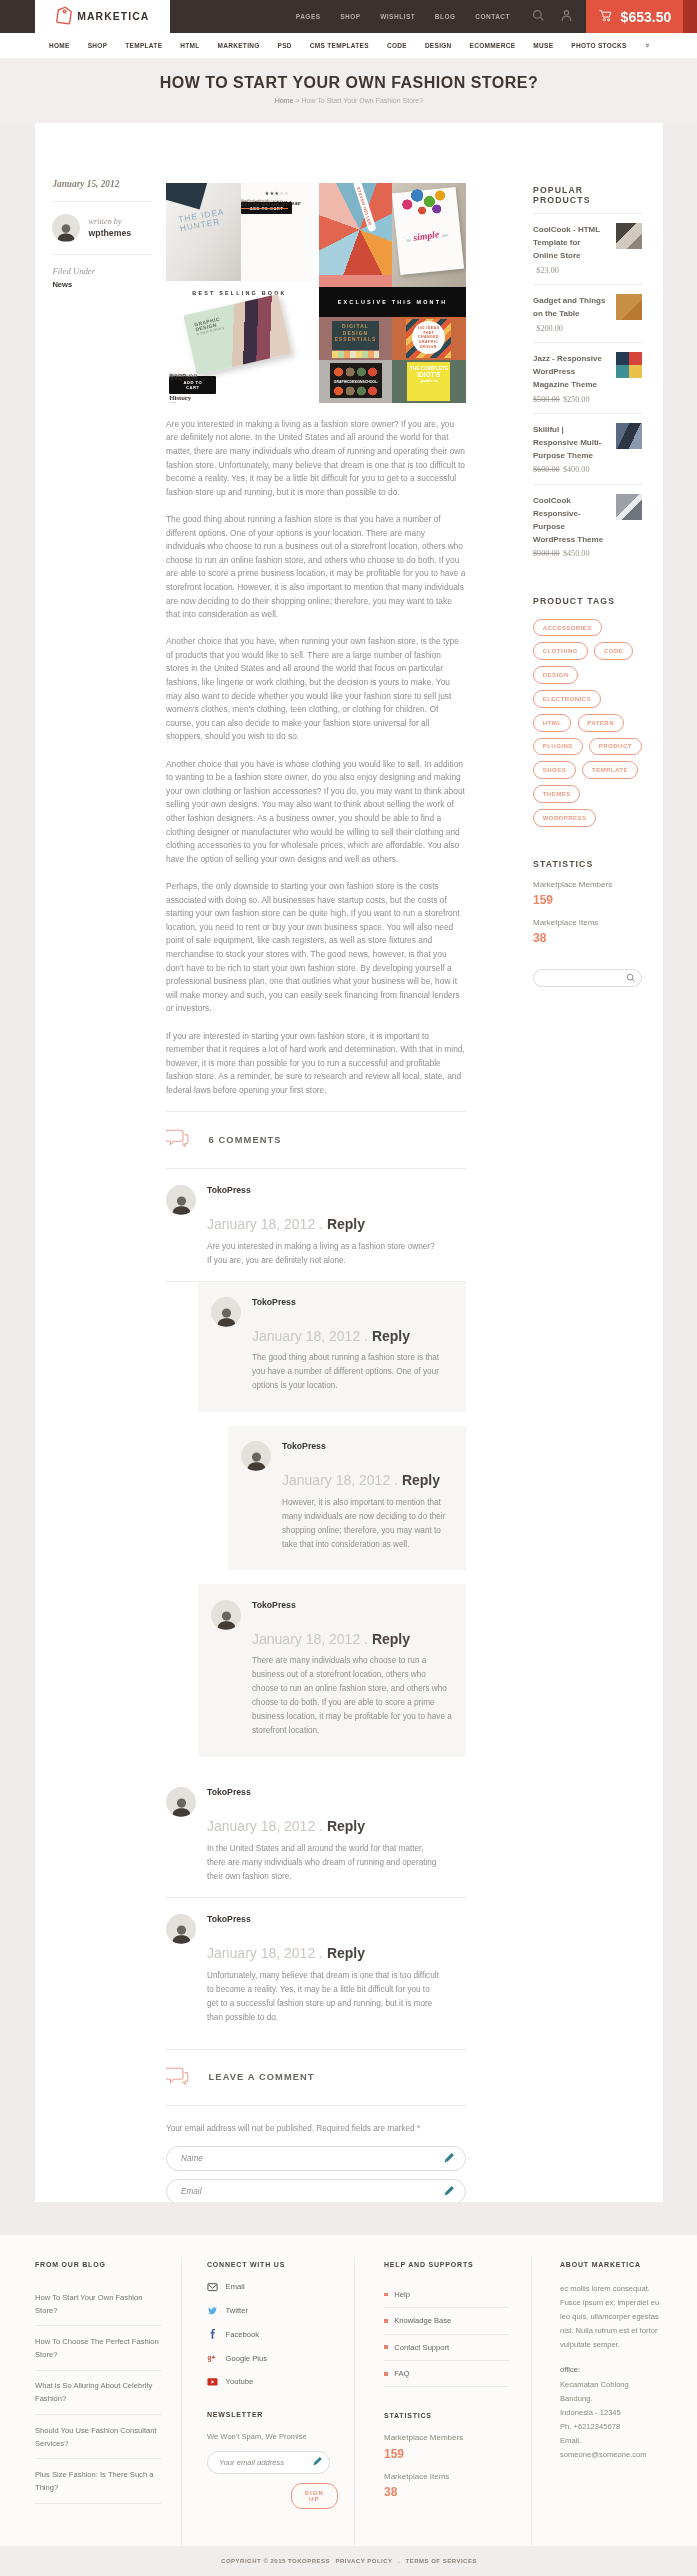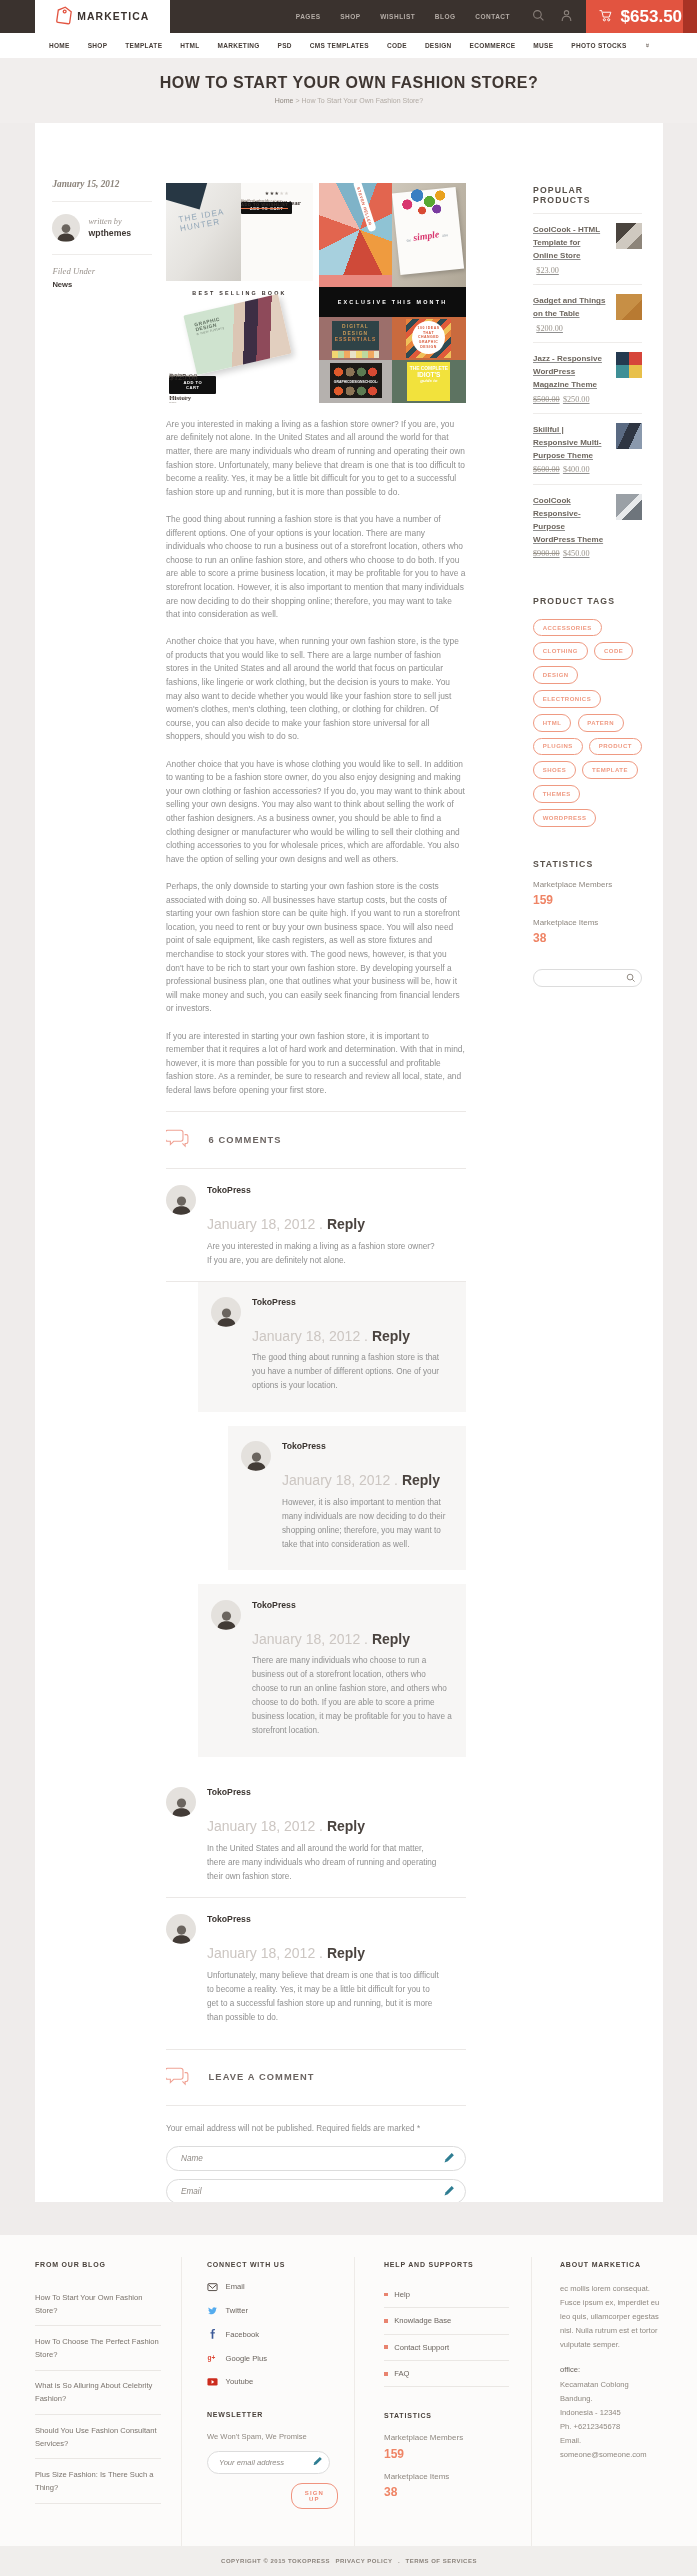--- a/index.html
+++ b/index.html
@@ -14,21 +14,21 @@
   .topbar { position:relative; height:33px; background:#3a322e; }
   .logo-box { position:absolute; left:35px; top:0; width:135px; height:33px; background:#fff;
     display:flex; align-items:center; justify-content:center; gap:5.4px; cursor:pointer; }
   .logo-text { font-size:10.4px; letter-spacing:1.1px; color:#3a322e; font-weight:600; }
   .top-nav { position:absolute; right:188px; top:0; height:33px; display:flex; align-items:center; gap:19.6px; }
   .top-nav span { font-size:6.5px; font-weight:bold; letter-spacing:0.5px; color:#b4aca6; cursor:pointer; }
   .top-icons { position:absolute; right:125px; top:0; height:33px; display:flex; align-items:center; gap:15.3px; }
   .cart { position:absolute; right:0; top:0; width:112px; height:33px; background:#e25440;
     display:flex; align-items:center; gap:7.6px; padding-left:13px; cursor:pointer; }
   .cart-edge { position:absolute; right:0; top:0; width:15.3px; height:33px; background:#a93325; }
-  .cart-total { color:#fff; font-size:17px; font-weight:bold; }
+  .cart-total { color:#fff; font-size:14px; font-weight:bold; }
   
   .nav2 { height:24.5px; background:#fff; display:flex; align-items:center; padding:0 54px 0 49px; gap:18px; }
   .nav2 span { font-size:6.5px; font-weight:bold; letter-spacing:0.3px; color:#453c37; cursor:pointer; white-space:nowrap; }
   .nav2 .more { margin-left:auto; color:#8a817b; transform:rotate(90deg); font-size:7.6px; }
   
   .hero { height:65px; background:#f1eeed; text-align:center; }
   .hero h1 { margin:0; padding-top:16.3px; font-size:16px; letter-spacing:0.5px; color:#3f3632; font-weight:bold; }
   .breadcrumb { margin-top:5.4px; font-size:7px; color:#b2aba5; }
   .breadcrumb .home { color:#8d857e; cursor:pointer; }
   
@@ -146,21 +146,21 @@
   .form-note { margin:17.4px 0 13px; font-size:8.2px; color:#8f8f8f; }
   .pill-wrap { position:relative; margin-bottom:8.2px; }
   .pill-wrap input { width:100%; height:25px; border:1.1px solid #dcdcdc; border-radius:13.6px;
     padding:0 26px 0 14px; font-size:8.2px; font-style:italic; color:#6f6a66; outline:none; background:#fff; font-family:"Liberation Sans",sans-serif; }
   .pill-wrap textarea { width:100%; height:94px; border:1.1px solid #dcdcdc; border-radius:13px;
     padding:9.8px 14px; font-size:8.2px; font-style:italic; color:#6f6a66; outline:none; resize:none; background:#fff; font-family:"Liberation Sans",sans-serif; }
   .pill-wrap input::placeholder, .pill-wrap textarea::placeholder { color:#8f8a85; font-style:italic; }
   .pen { position:absolute; right:11px; top:6px; cursor:pointer; }
   
   .sb-heading { font-size:8.7px; font-weight:bold; letter-spacing:1.1px; color:#575049; margin-bottom:8.7px; }
-  .sb-product { display:flex; justify-content:space-between; gap:5.4px; padding:9.3px 0; border-top:0.5px solid #eeecea;text-decoration:underline; }
+  .sb-product { display:flex; justify-content:space-between; gap:5.4px; padding:9.3px 0; border-top:0.5px solid #eeecea; }
   .sb-product:last-of-type { border-bottom:0.5px solid #eeecea; }
   .sb-pinfo { width:74px; }
   .sb-ptitle { font-size:8px; font-weight:bold; line-height:13px; color:#6e675f; cursor:pointer; }
   .sb-pprice { margin-top:3.3px; font-family:"Liberation Serif",serif; font-size:8.2px; color:#9b958d; }
   .sb-pprice .old { text-decoration:line-through; margin-right:3.3px; }
   .sb-thumb { width:26px; height:26px; flex-shrink:0; cursor:pointer; }
   .thumb1 { background:linear-gradient(135deg,#4a443e 0 40%,#cfc9c0 40% 70%,#8d857a 70%); }
   .thumb2 { background:linear-gradient(135deg,#c78f45 0 60%,#b87a32 60%),linear-gradient(#fff,#fff); }
   .thumb3 { background:conic-gradient(from 0deg,#d6453a 0 25%,#e8c04a 25% 50%,#3e8f96 50% 75%,#243a50 75%); }
   .thumb4 { background:linear-gradient(115deg,#5a6a82 0 35%,#2e3542 35% 65%,#8a99ad 65%); }

